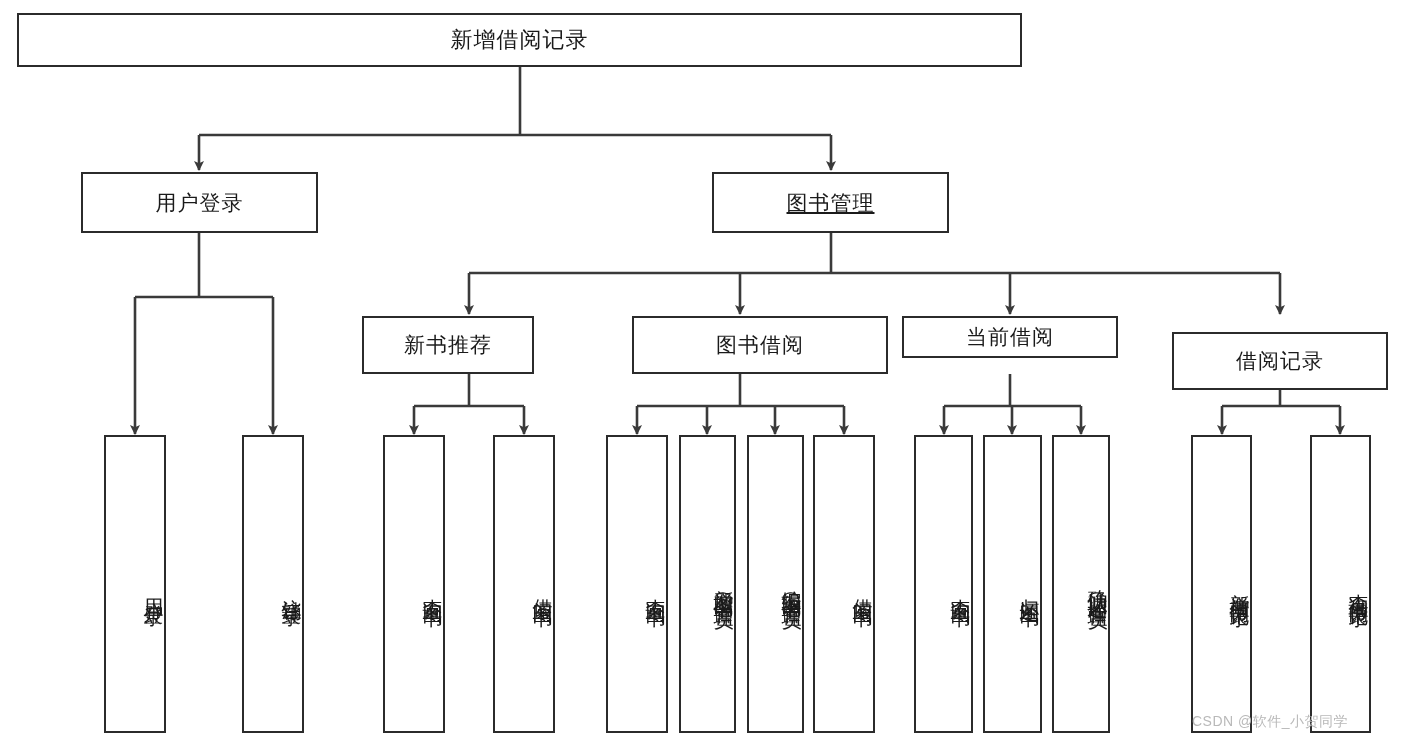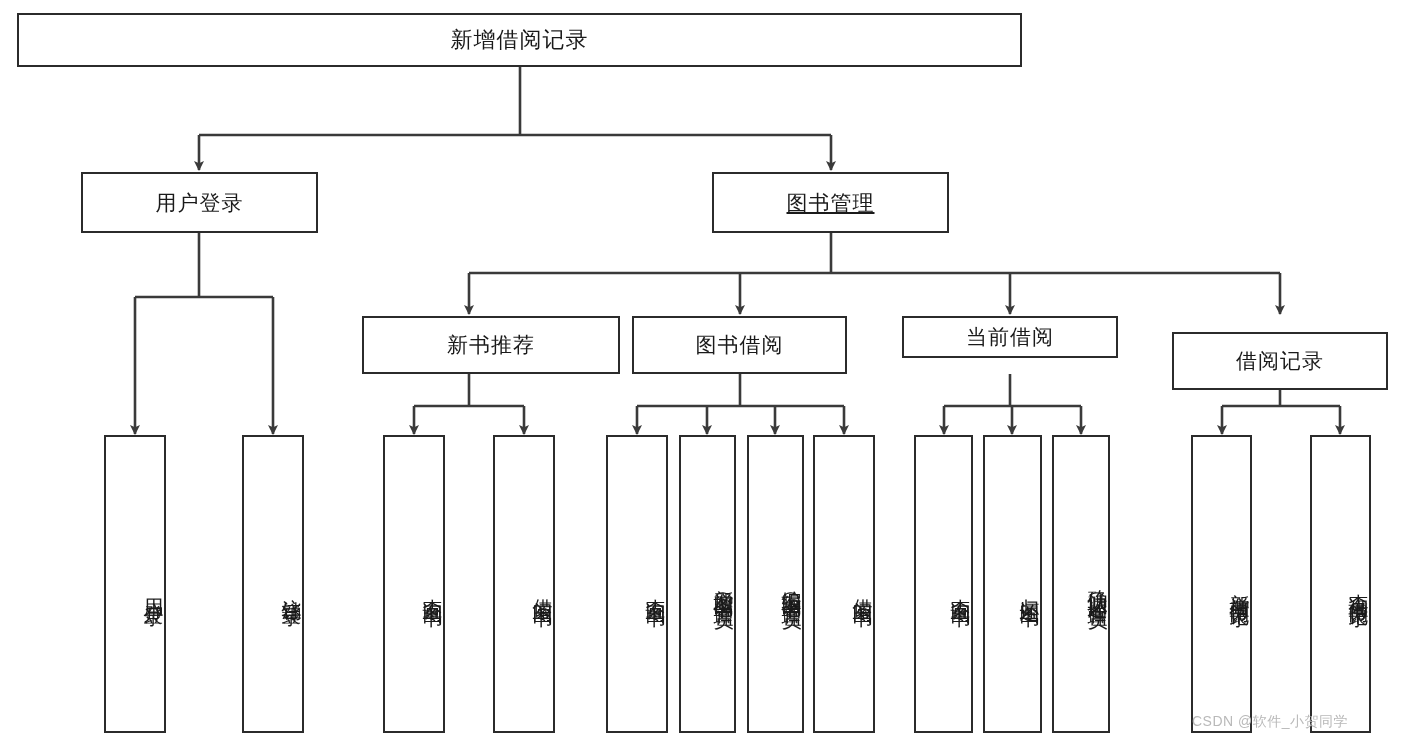--- a/index.html
+++ b/index.html
@@ -73,22 +73,22 @@
       <path d="M1222,406 L1222,434" marker-end="url(#arrow)"></path>
       <path d="M1340,406 L1340,434" marker-end="url(#arrow)"></path>
     </g>
   </svg>
 
   <div class="node horiz root" style="left:17px;top:13px;width:1005px;height:54px;">新增借阅记录</div>
 
   <div class="node horiz" style="left:81px;top:172px;width:237px;height:61px;">用户登录</div>
   <div class="node horiz" style="left:712px;top:172px;width:237px;height:61px;text-decoration:underline;">图书管理</div>
 
-  <div class="node horiz" style="left:362px;top:316px;width:258px;height:58px;">新书推荐</div>
-  <div class="node horiz" style="left:632px;top:316px;width:215px;height:58px;">图书借阅</div>
+  <div class="node horiz" style="left:362px;top:316px;width:172px;height:58px;">新书推荐</div>
+  <div class="node horiz" style="left:632px;top:316px;width:256px;height:58px;">图书借阅</div>
   <div class="node horiz" style="left:902px;top:316px;width:216px;height:42px;">当前借阅</div>
   <div class="node horiz" style="left:1172px;top:332px;width:216px;height:58px;">借阅记录</div>
 
   <div class="node vert" style="left:104px;top:435px;width:62px;height:298px;">用户登录</div>
   <div class="node vert" style="left:242px;top:435px;width:62px;height:298px;">注销登录</div>
 
   <div class="node vert" style="left:383px;top:435px;width:62px;height:298px;">查询图书</div>
   <div class="node vert" style="left:493px;top:435px;width:62px;height:298px;">借阅图书</div>
 
   <div class="node vert" style="left:606px;top:435px;width:62px;height:298px;">查询图书</div>

